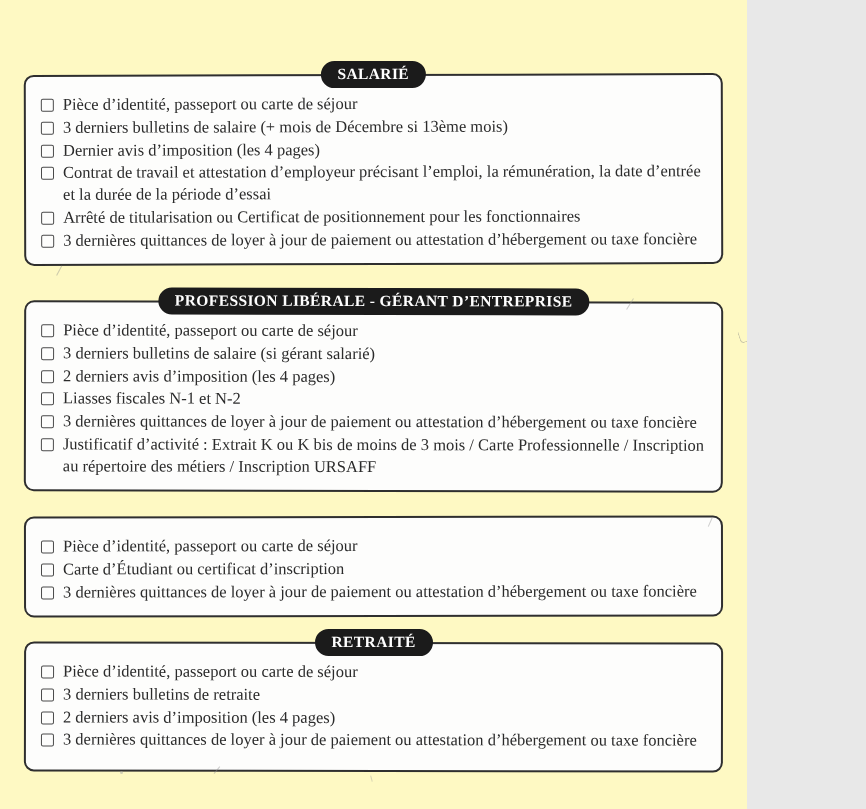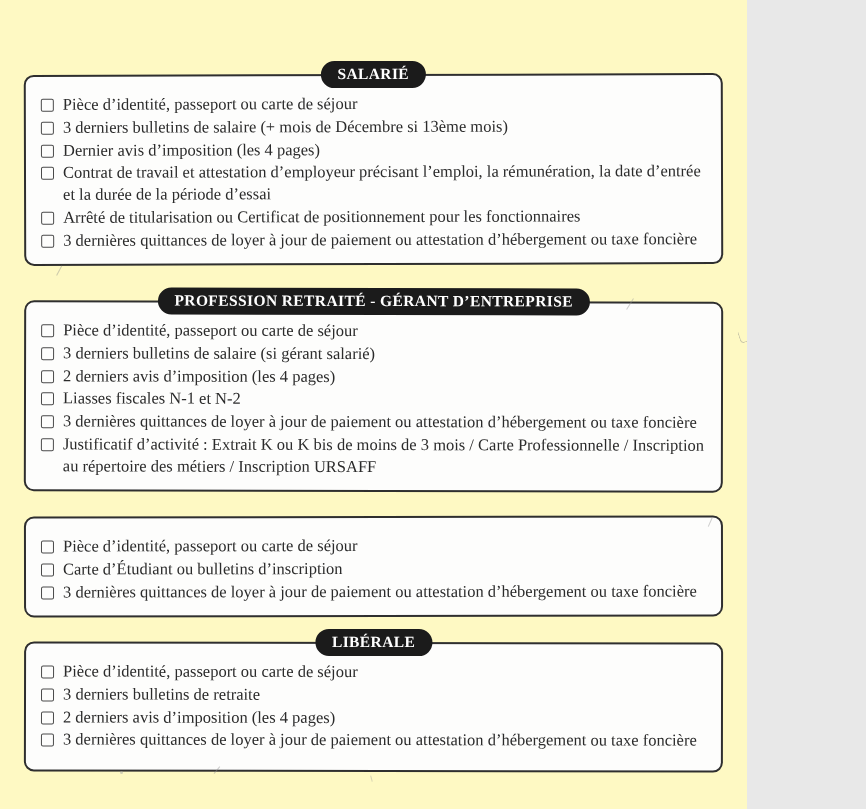--- a/index.html
+++ b/index.html
@@ -104,21 +104,21 @@
         <span class="checkbox"></span>
         <span class="item-text">Arrêté de titularisation ou Certificat de positionnement pour les fonctionnaires</span>
       </div>
       <div class="item">
         <span class="checkbox"></span>
         <span class="item-text">3 dernières quittances de loyer à jour de paiement ou attestation d’hébergement ou taxe foncière</span>
       </div>
     </div>
 
     <div class="section s2">
-      <div class="pill">PROFESSION RETRAITÉ - GÉRANT D’ENTREPRISE</div>
+      <div class="pill">PROFESSION LIBÉRALE - GÉRANT D’ENTREPRISE</div>
       <div class="item">
         <span class="checkbox"></span>
         <span class="item-text">Pièce d’identité, passeport ou carte de séjour</span>
       </div>
       <div class="item">
         <span class="checkbox"></span>
         <span class="item-text">3 derniers bulletins de salaire (si gérant salarié)</span>
       </div>
       <div class="item">
         <span class="checkbox"></span>
@@ -138,30 +138,30 @@
       </div>
     </div>
 
     <div class="section s3">
       <div class="item">
         <span class="checkbox"></span>
         <span class="item-text">Pièce d’identité, passeport ou carte de séjour</span>
       </div>
       <div class="item">
         <span class="checkbox"></span>
-        <span class="item-text">Carte d’Étudiant ou bulletins d’inscription</span>
+        <span class="item-text">Carte d’Étudiant ou certificat d’inscription</span>
       </div>
       <div class="item">
         <span class="checkbox"></span>
         <span class="item-text">3 dernières quittances de loyer à jour de paiement ou attestation d’hébergement ou taxe foncière</span>
       </div>
     </div>
 
     <div class="section s4">
-      <div class="pill">LIBÉRALE</div>
+      <div class="pill">RETRAITÉ</div>
       <div class="item">
         <span class="checkbox"></span>
         <span class="item-text">Pièce d’identité, passeport ou carte de séjour</span>
       </div>
       <div class="item">
         <span class="checkbox"></span>
         <span class="item-text">3 derniers bulletins de retraite</span>
       </div>
       <div class="item">
         <span class="checkbox"></span>

